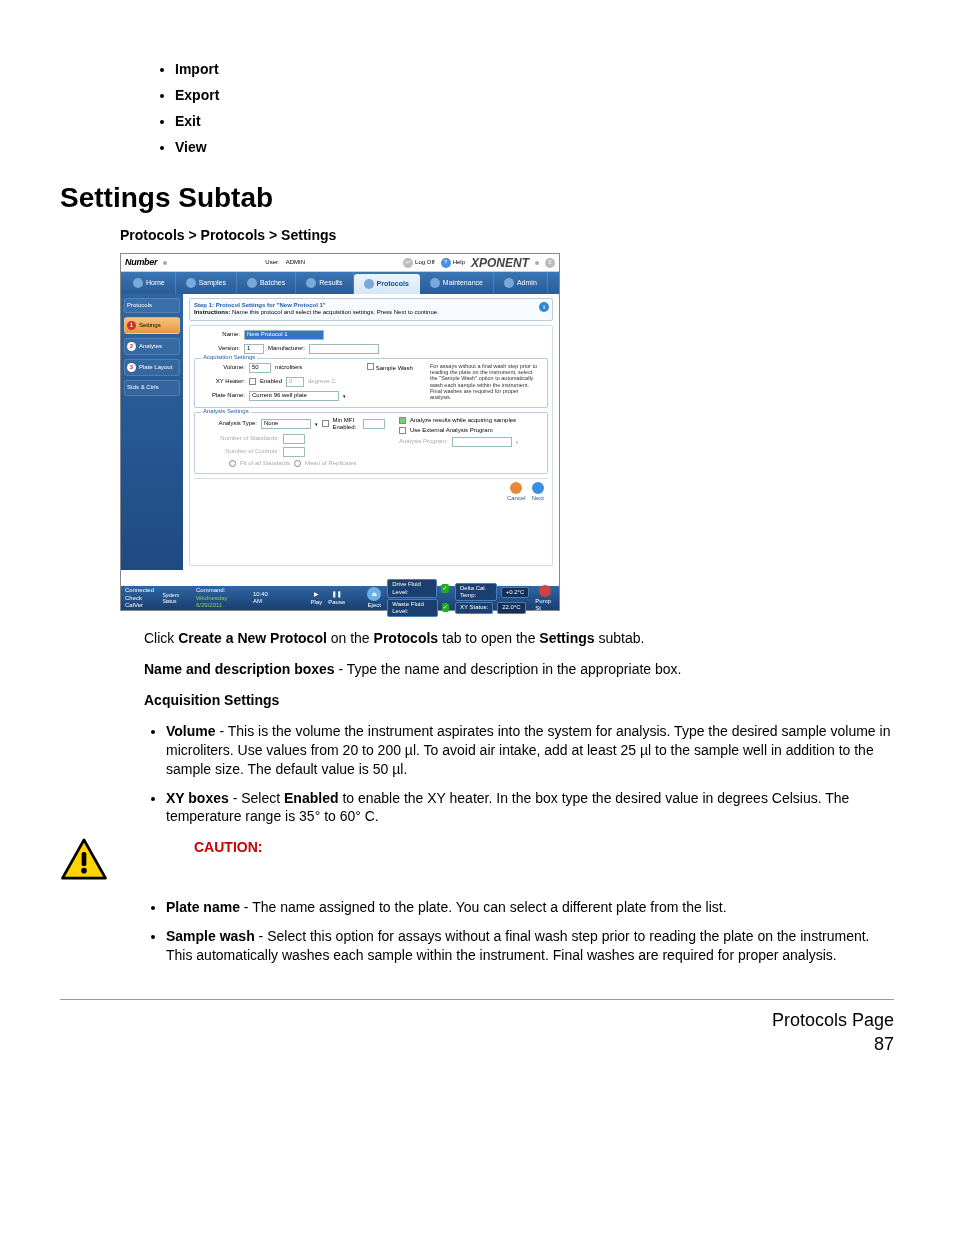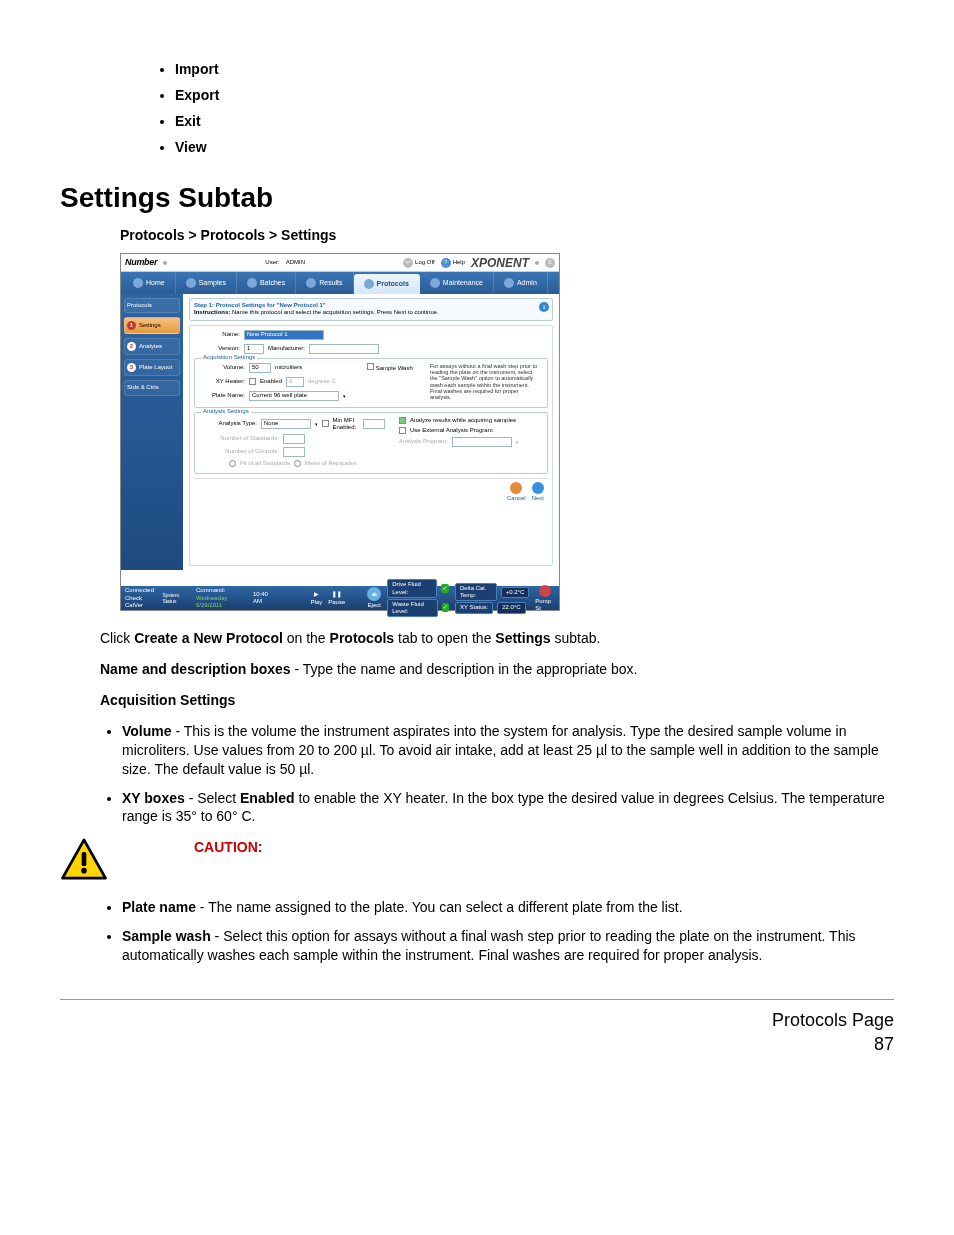--- a/index.html
+++ b/index.html
@@ -92,21 +92,21 @@
     position:absolute; bottom:0; left:0; right:0; height:24px;
     background: linear-gradient(#2e66a4,#1b3f70);
     color:#fff; font-size:6px; display:flex; align-items:center; padding:0 4px; gap:6px;
   }
   .status-block { display:flex; flex-direction:column; gap:1px; }
   .status-pill { background:#1b3f70; border:1px solid #4a80b8; padding:1px 4px; border-radius:2px;}
   .stat-ok { width:9px;height:9px;background:#2a2;display:inline-flex;align-items:center;justify-content:center;border-radius:2px;}
   .pump { width:12px;height:12px;border-radius:50%;background:#c44;}
   .eject-icon { width:14px;height:14px;border-radius:50%;background:#6ab0e8;display:flex;align-items:center;justify-content:center;}
   
-  .body-text { margin-left: 40px; }
+  .body-text { margin-left: 84px; }
   .para { margin-bottom: 12px; }
   .bullets { list-style: disc; margin-left: 22px; margin-bottom: 12px;}
   .bullets li { margin-bottom: 10px; }
   .caution-row { display:flex; align-items:flex-start; gap:16px; margin: 10px 0 18px 0;}
   .caution-icon {
     width: 48px; height: 42px; flex-shrink:0;
   }
   .caution-icon svg { width:100%; height:100%; display:block;}
   .caution-text { display:flex; gap:6px;}
   .caution-label { color:#cc0000; font-weight:bold; }

